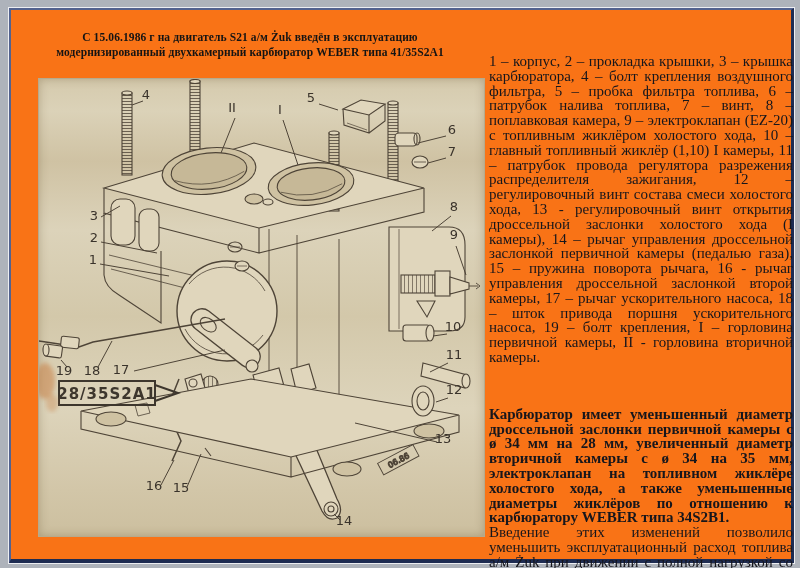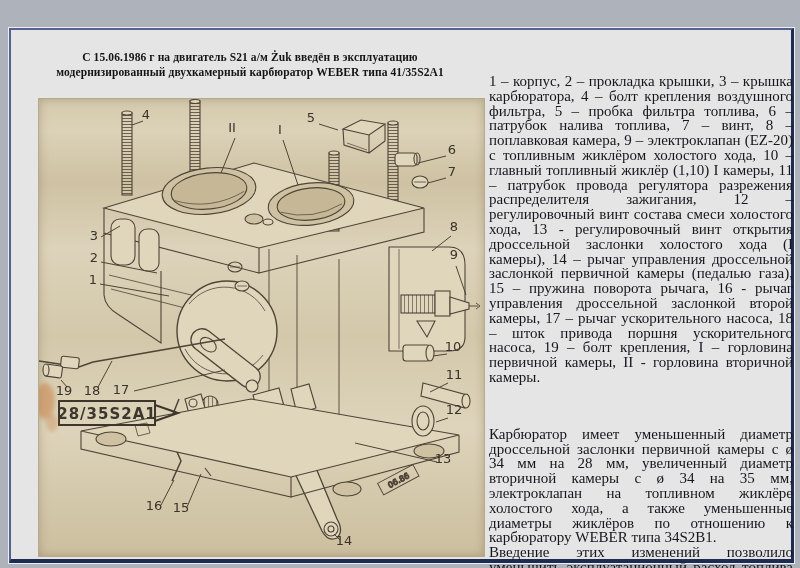--- a/index.html
+++ b/index.html
@@ -3,47 +3,46 @@
 <meta charset="utf-8">
 <style>
   html,body{margin:0;padding:0;}
   body{
     width:800px;height:568px;position:relative;overflow:hidden;
     background:#aeb3bb;
     font-family:"Liberation Serif", serif;
   }
   .slide{
     position:absolute;left:9px;top:8px;right:6px;bottom:5px;
-    background:#e5e5e5;
+    background:#f97316;
     border:2px solid #53628e;
     border-right:3px solid #1e2c52;
     border-bottom:4px solid #1e2c52;
     box-shadow:0 0 0 1px #eceef2;
-    margin-top:20px;
   }
   .title{
     position:absolute;left:14px;top:20px;width:450px;
     text-align:center;font-weight:bold;font-size:11.5px;line-height:15px;
     color:#141414;letter-spacing:.1px;
   }
   .photo{
     position:absolute;left:27px;top:68px;width:445px;height:457px;
     background:
       linear-gradient(180deg,#d5caad 0%,#dbd2b8 7%,#cfc2a3 18%,#dcd3ba 33%,
         #d3c8aa 52%,#ddd4bb 72%,#d2c6a8 90%,#ccbf9f 100%);
     box-shadow:inset 0 0 10px rgba(110,90,55,.35);
     border:1px solid #b7aa8c;
   }
   .photo svg{display:block;}
   .rightcol{
     position:absolute;left:478px;top:44px;width:304px;
     font-size:15px;line-height:14.8px;text-align:justify;color:#16161c;
   }
   .rightcol p{margin:0;}
-  .rightcol p.gap{margin-top:42px;}
+  .rightcol p.gap{margin-top:42px;font-weight:bold;}
   .lineart{stroke:#4e4437;fill:none;stroke-width:1.1;}
   .fillpaper{fill:#e0d6bc;}
   .filldark{fill:#cfc2a2;}
   .callout-text{
     font-family:"DejaVu Sans", sans-serif;font-size:13px;fill:#3a332b;
   }
   .stamp-text{
     font-family:"DejaVu Sans", sans-serif;font-weight:bold;font-size:15px;
     fill:#3d362d;letter-spacing:1px;
   }

